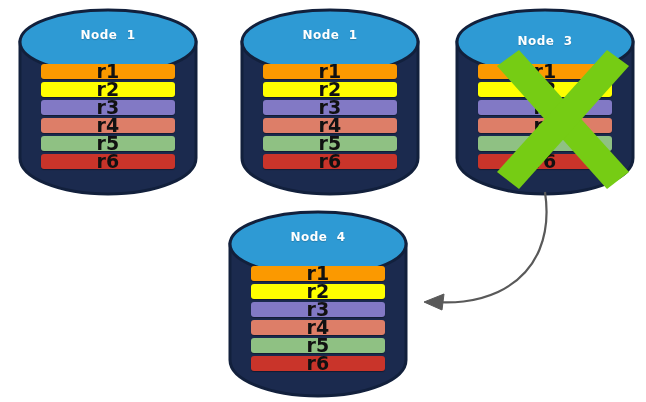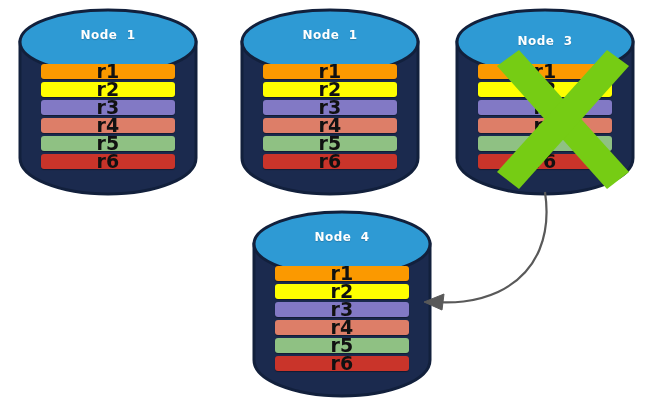--- a/index.html
+++ b/index.html
@@ -176,21 +176,21 @@
     </div>
 
     <svg class="cross-overlay" width="140" height="140" viewBox="0 0 140 140" style="left:38px; top:44px;">
       <g fill="#76CC14">
         <polygon points="4,16 26,0 136,122 114,139"></polygon>
         <polygon points="136,16 114,0 4,122 26,139"></polygon>
       </g>
     </svg>
   </div>
 
-  <div class="node" style="left:252px; top:208px; width:180px; height:188px;">
+  <div class="node" style="left:228px; top:208px; width:180px; height:188px;">
     <svg class="node-svg" width="180" height="188" viewBox="0 0 180 188">
       <path d="M2,36 L2,152 A88,36 0 0 0 178,152 L178,36 Z" fill="#1B2A4E" stroke="#12203C" stroke-width="3"></path>
       <ellipse cx="90" cy="36" rx="88" ry="32" fill="#2E9AD4" stroke="#12203C" stroke-width="3"></ellipse>
     </svg>
     <div class="node-title" style="top:22px;">Node  4</div>
     <div class="rows-stack" style="top:58px;">
       <div class="row-band" style="width:134px; height:15px; background:#FB9900; margin-bottom:3px;">
         <span class="row-label">r1</span>
       </div>
       <div class="row-band" style="width:134px; height:15px; background:#FFFF00; margin-bottom:3px;">

